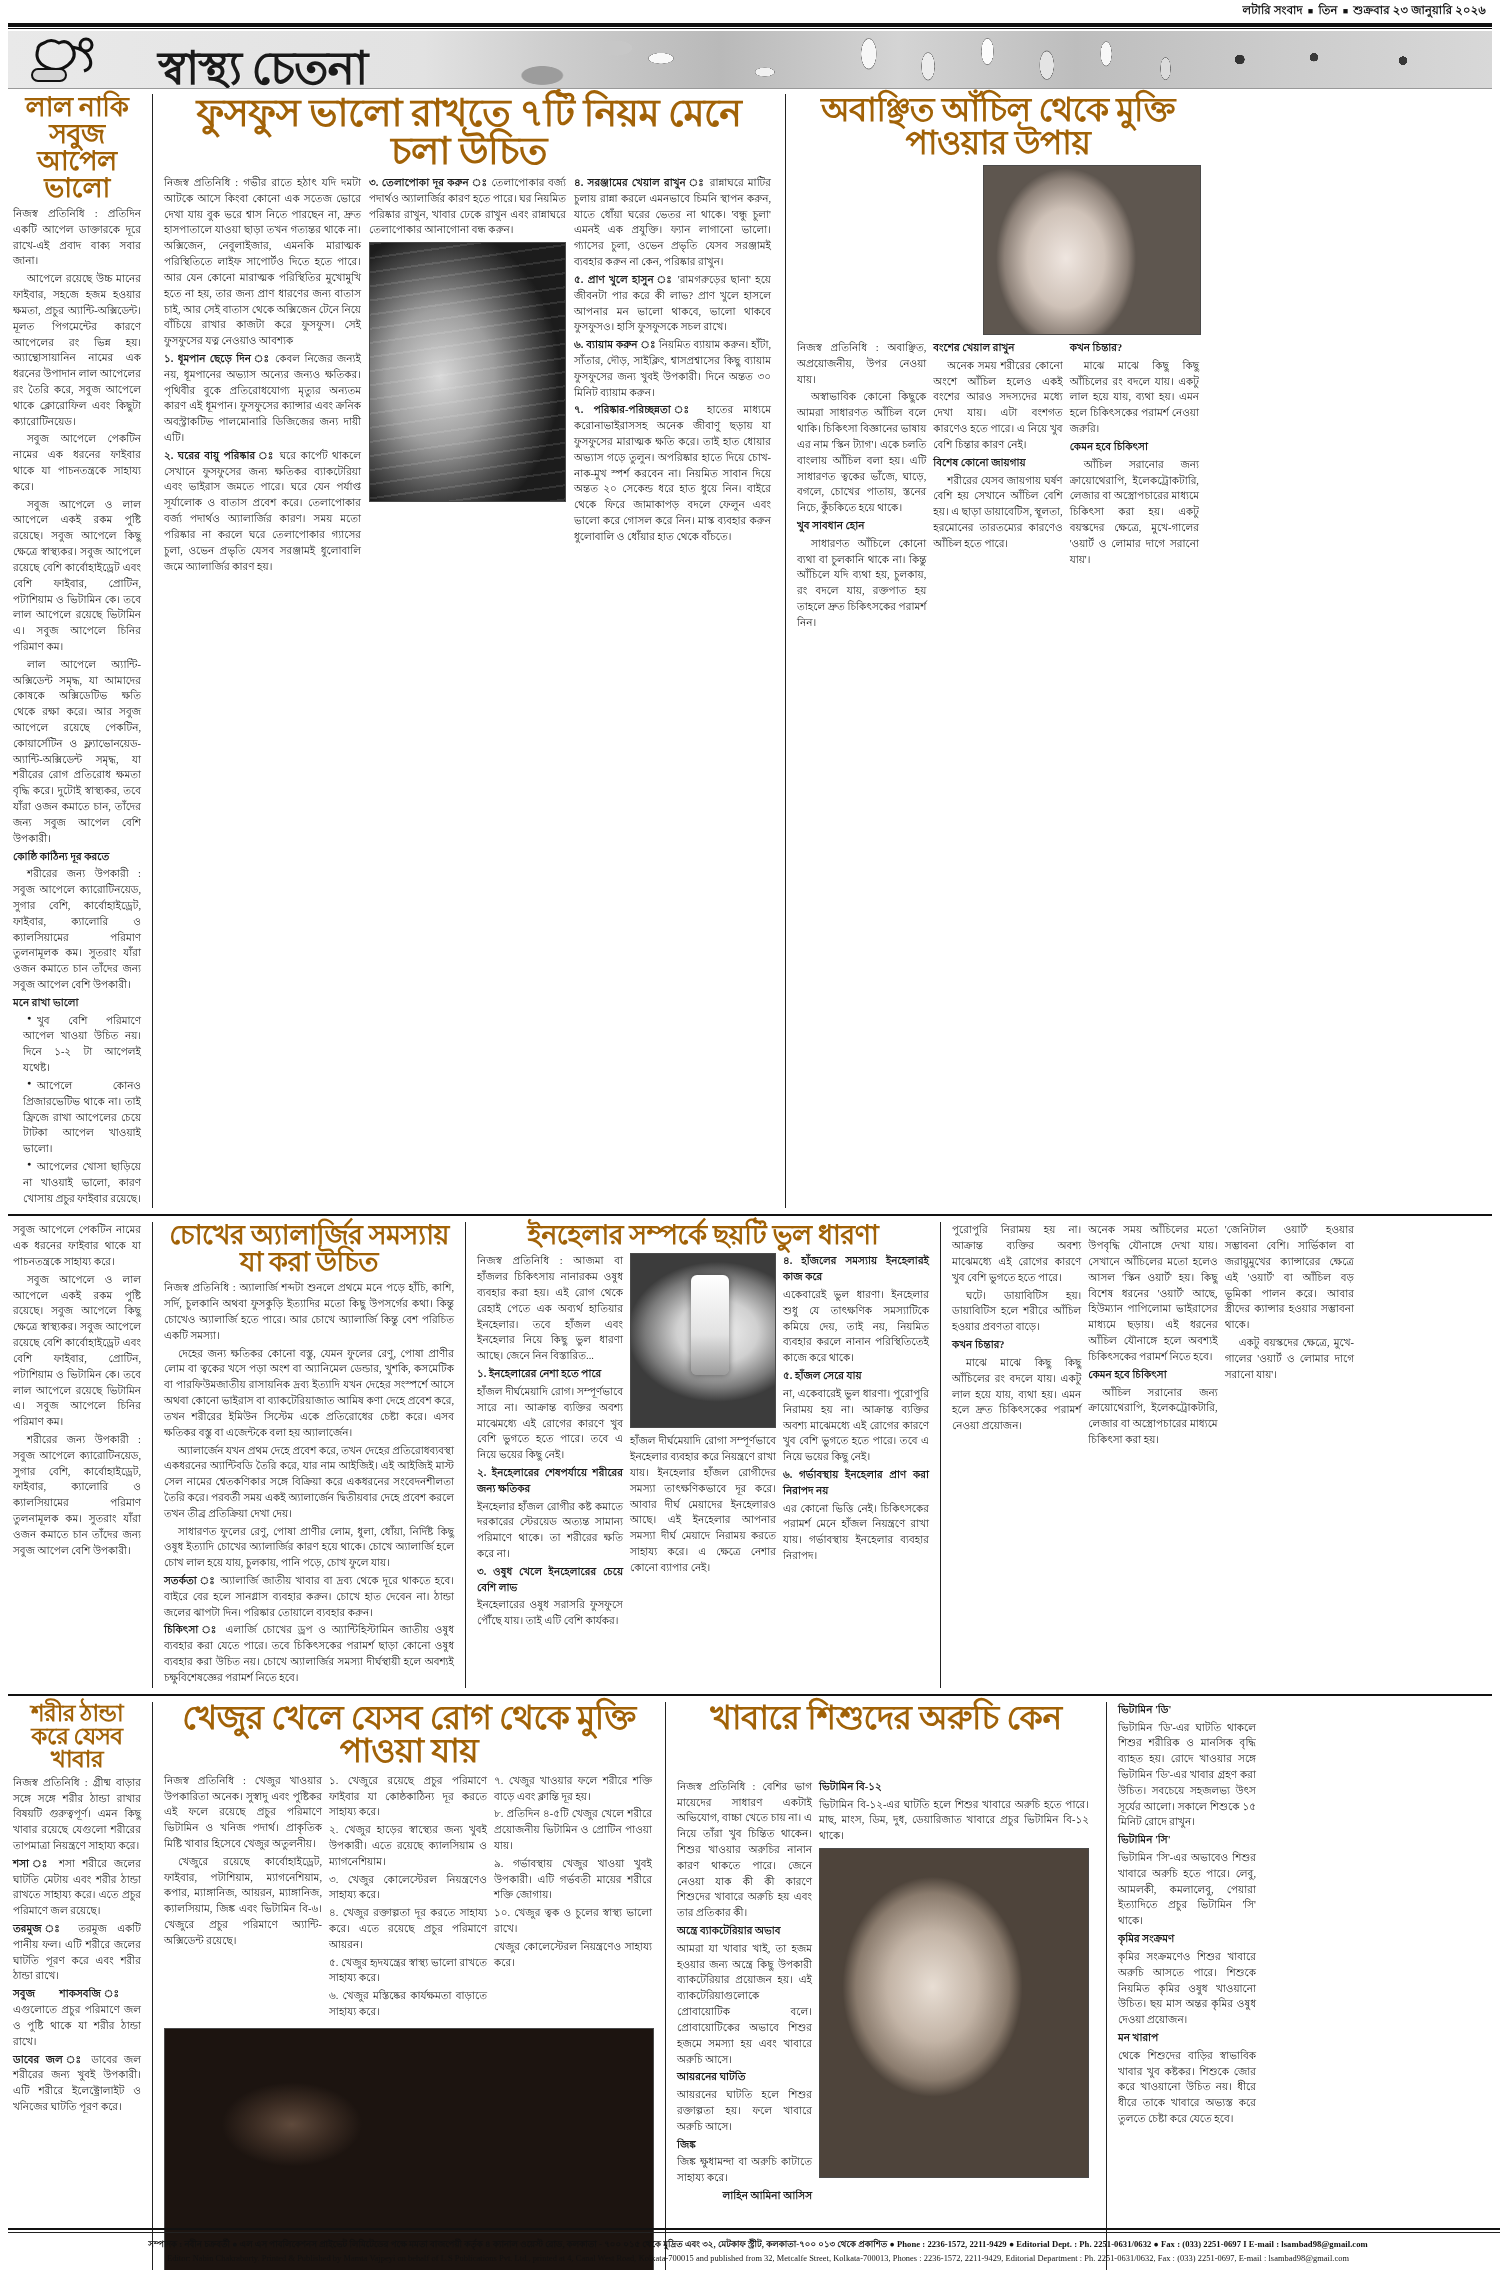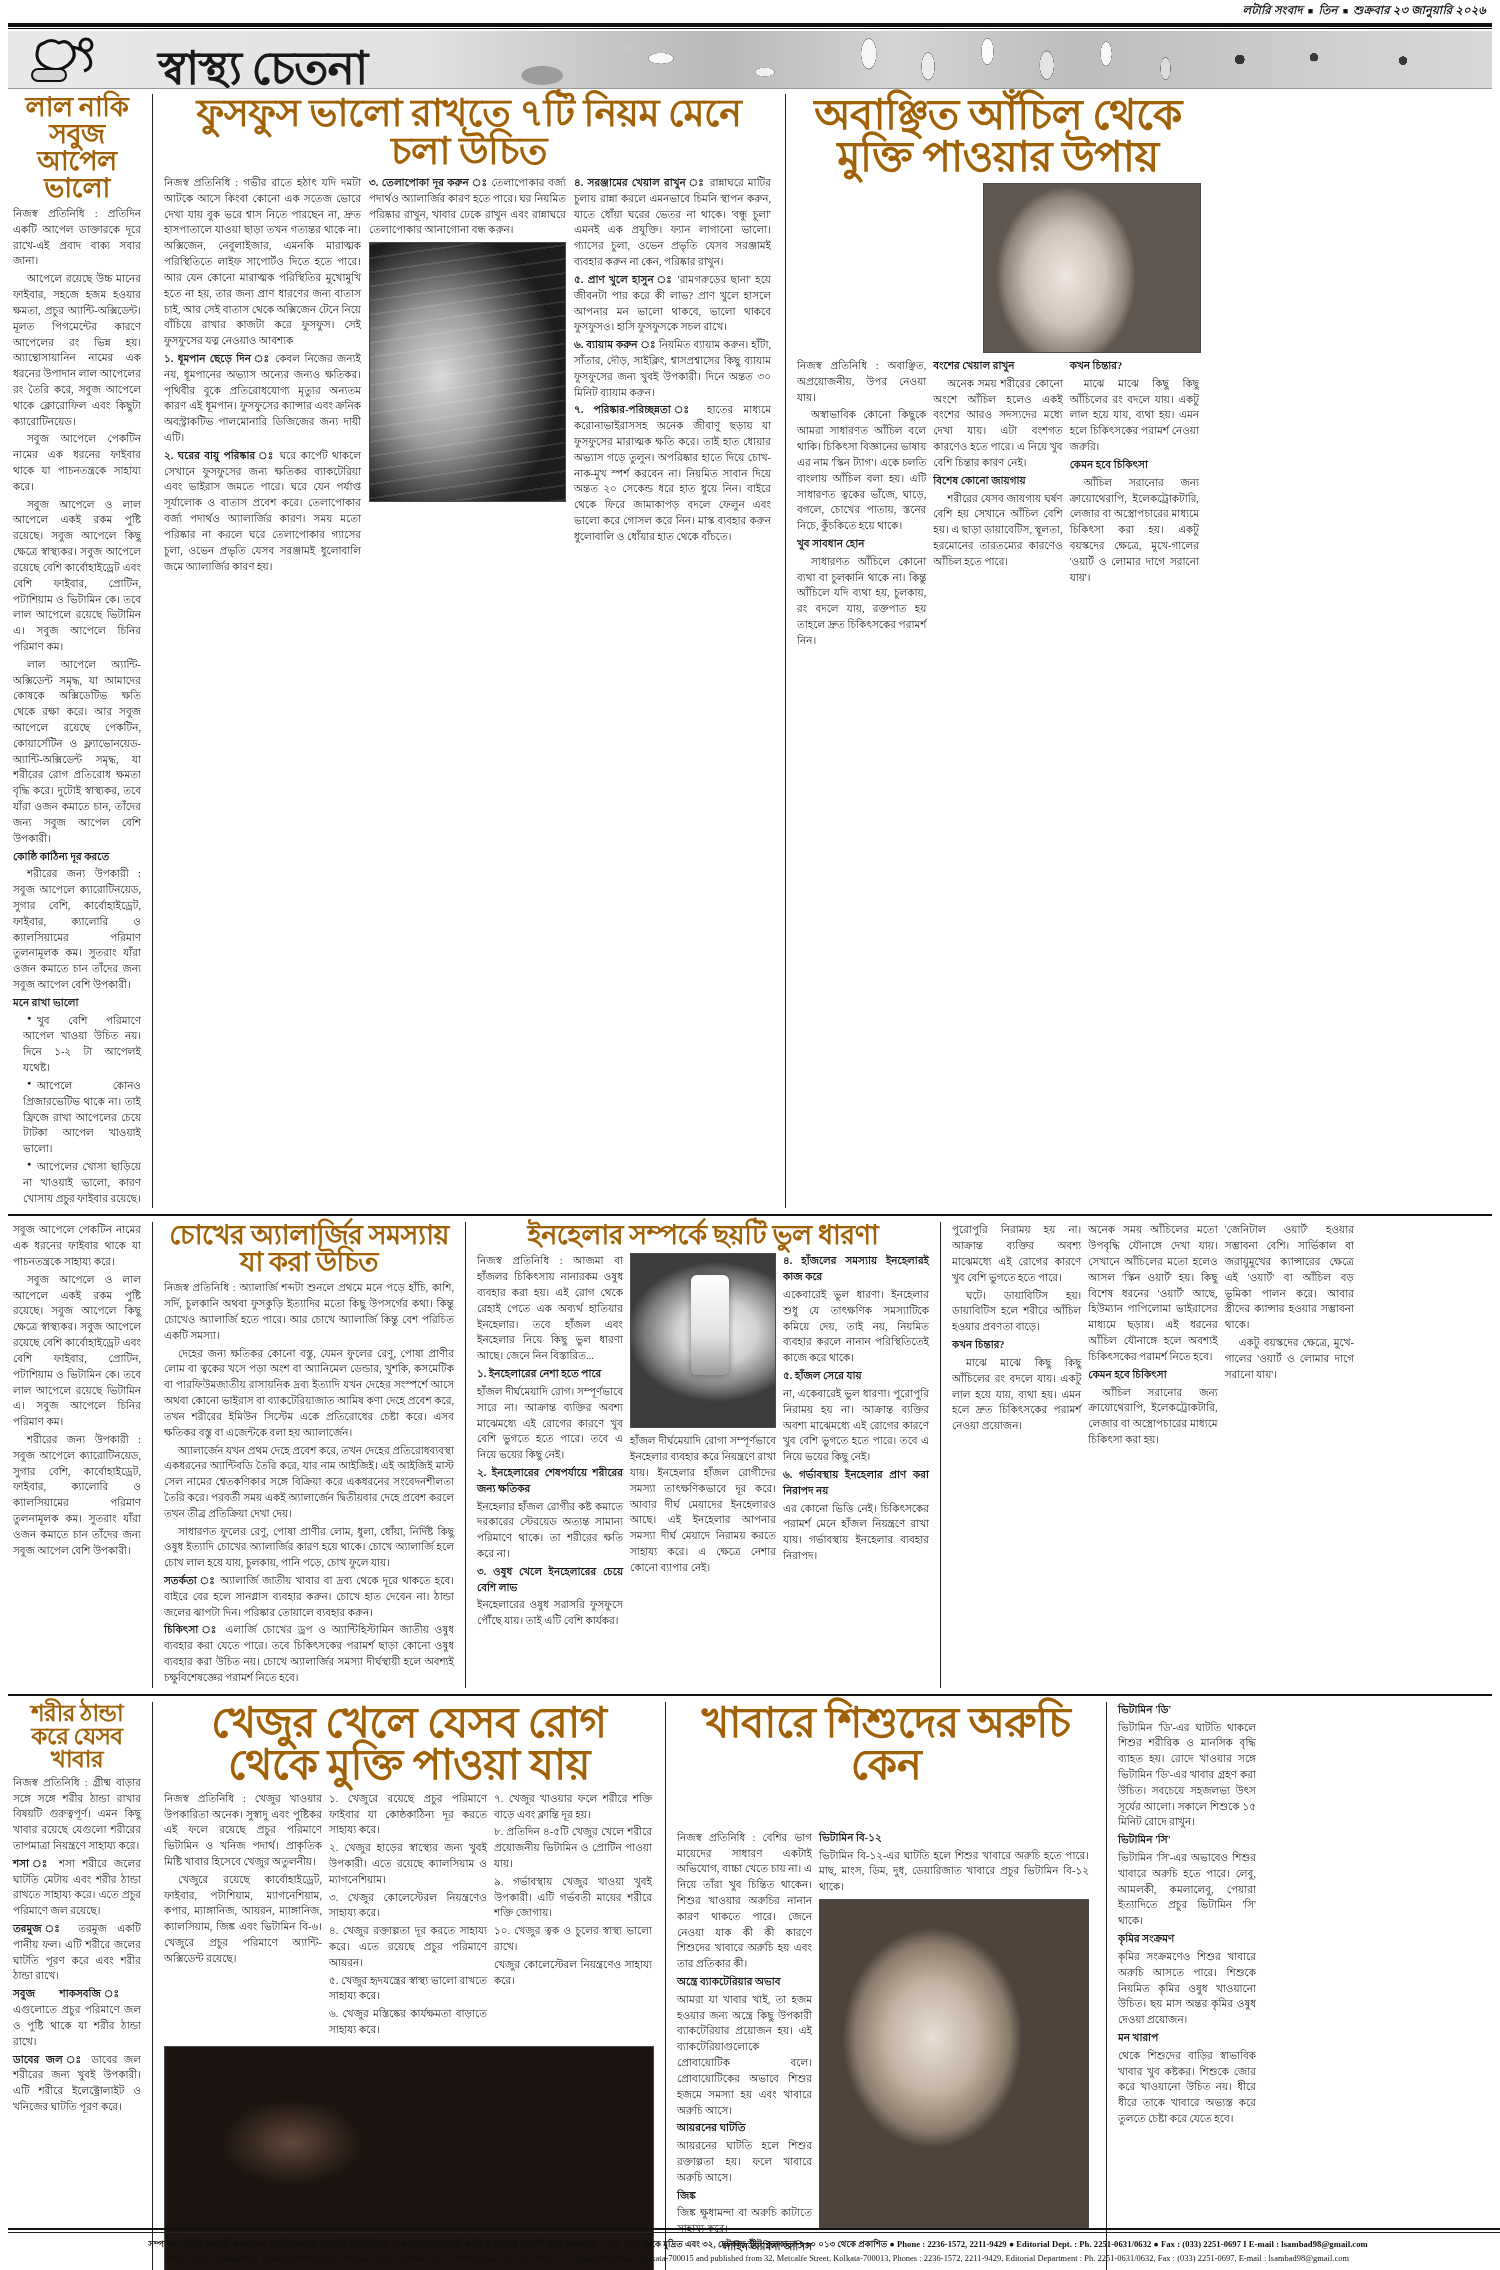--- a/index.html
+++ b/index.html
@@ -26,21 +26,21 @@
   .dateline-row {
     height: 22px;
     display: flex;
     justify-content: flex-end;
     align-items: center;
     padding-right: 6px;
     font-size: 11.5px;
     font-weight: bold;
     letter-spacing: .2px;
   }
-  .dateline-row span { white-space: nowrap; font-style: italic; }
+  .dateline-row span { white-space: nowrap; }
   .dateline-sep { margin: 0 5px; font-size: 9px; }
 
   .rule-thick {
     height: 4px; background: #111; margin: 1px 0 1px 0;
   }
   .rule-thin {
     height: 1px; background: #111; margin: 0 0 2px 0;
   }
 
   
@@ -94,21 +94,21 @@
 
   
   .hl {
     font-weight: bold;
     line-height: 1.0;
     color: #a16207;
     text-align: center;
     letter-spacing: -0.5px;
   }
   .hl-xl { font-size: 38px; }
-  .hl-lg { font-size: 42px; }
+  .hl-lg { font-size: 33px; }
   .hl-md { font-size: 27px; }
   .hl-sm { font-size: 23px; }
 
   
   .bodytext {
     font-size: 10.4px;
     line-height: 1.52;
     text-align: justify;
     color: #1a1a1a;
     hyphens: auto;

